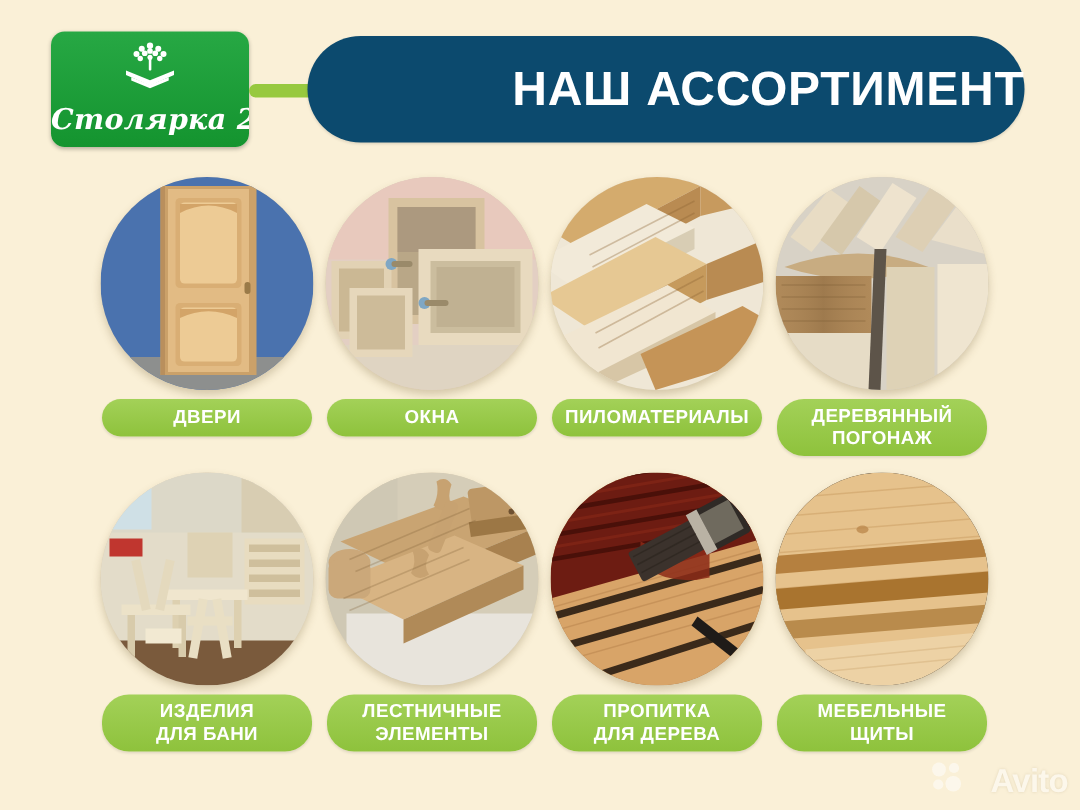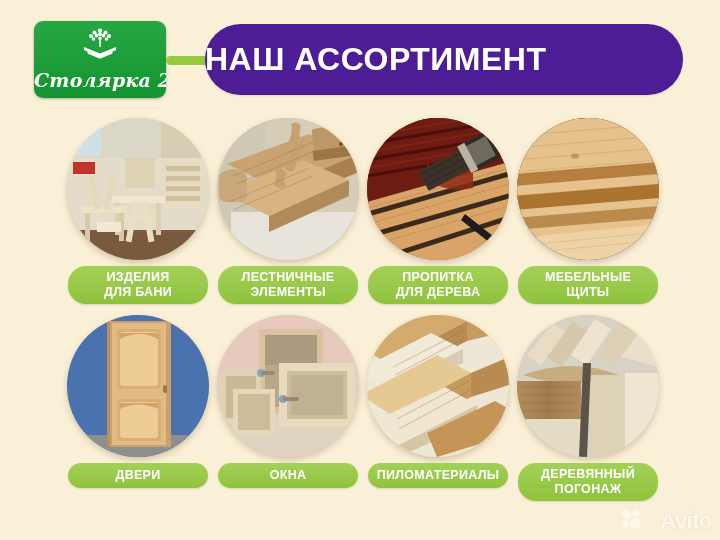--- a/index.html
+++ b/index.html
@@ -65,25 +65,25 @@
     height: 9px;
     background: #97c93f;
     border-radius: 5px;
   }
   .banner {
     position: absolute;
     left: 205px;
     top: 24px;
     width: 478px;
     height: 71px;
-    background: #4c1d95;
+    background: #0c4a6e;
     border-radius: 36px;
     display: flex;
     align-items: center;
-    justify-content: flex-start;
+    justify-content: flex-end;
     box-shadow: 0 1px 2px rgba(0,0,0,.12);
   }
   .banner-title {
     color: #ffffff;
     font-size: 32px;
     font-weight: bold;
     letter-spacing: .5px;
     white-space: nowrap;
   }
 
@@ -203,202 +203,20 @@
   </div>
 </div>
 
 <div class="grid">
 
   <div class="row">
 
     <div class="cell c0">
       <div class="thumb">
         <svg class="thumb-art" viewBox="0 0 142 142" preserveAspectRatio="xMidYMid slice">
-          <rect width="142" height="142" fill="#e3dcc9"></rect>
-          <rect x="0" y="0" width="142" height="40" fill="#dcd8c8"></rect>
-          <rect x="0" y="112" width="142" height="30" fill="#7a5a3c"></rect>
-          <rect x="8" y="4" width="26" height="34" fill="#cfe0e6"></rect>
-          <rect x="94" y="2" width="46" height="38" fill="#d8cdb2"></rect>
-
-          <rect x="96" y="44" width="40" height="44" fill="#e8dcc0"></rect>
-          <g fill="#cfbf9c">
-              <rect x="99" y="48" width="34" height="5"></rect>
-              <rect x="99" y="58" width="34" height="5"></rect>
-              <rect x="99" y="68" width="34" height="5"></rect>
-              <rect x="99" y="78" width="34" height="5"></rect>
-            </g>
-
-          <rect x="44" y="78" width="54" height="7" fill="#f0e6ce"></rect>
-          <rect x="48" y="85" width="5" height="32" fill="#ddd0b0"></rect>
-          <rect x="89" y="85" width="5" height="32" fill="#ddd0b0"></rect>
-          <rect x="14" y="88" width="46" height="7" fill="#ece2c8"></rect>
-          <rect x="18" y="95" width="5" height="28" fill="#d8cbab"></rect>
-          <rect x="52" y="95" width="5" height="28" fill="#d8cbab"></rect>
-
-          <g fill="#e9dfc4">
-            <rect x="62" y="84" width="6" height="40" transform="rotate(10 65 104)"></rect>
-            <rect x="78" y="84" width="6" height="40" transform="rotate(-10 81 104)"></rect>
-            <rect x="58" y="96" width="30" height="6"></rect>
-          </g>
-          <g fill="#e4d9bd">
-            <rect x="24" y="58" width="6" height="34" transform="rotate(-12 27 75)"></rect>
-            <rect x="40" y="58" width="6" height="34" transform="rotate(12 43 75)"></rect>
-          </g>
-          <rect x="6" y="44" width="22" height="12" fill="#c0362f"></rect>
-          <rect x="58" y="40" width="30" height="30" fill="#ded2b4"></rect>
-          <rect x="30" y="104" width="24" height="10" fill="#f2e9d2"></rect>
-        </svg>
-      </div>
-      <div class="pill two-line">
-        <span>ИЗДЕЛИЯ</span><br>
-        <span>ДЛЯ БАНИ</span>
-      </div>
-    </div>
-
-    <div class="cell c1">
-      <div class="thumb">
-        <svg class="thumb-art" viewBox="0 0 142 142" preserveAspectRatio="xMidYMid slice">
-          <rect width="142" height="142" fill="#d5cdb8"></rect>
-          <rect x="0" y="0" width="48" height="142" fill="#cfc8b4"></rect>
-          <rect x="14" y="94" width="128" height="48" fill="#e8e4dc"></rect>
-
-          <path d="M10 46 L92 16 L142 36 L60 70 Z" fill="#c9a472"></path>
-          <path d="M60 70 L142 36 L142 54 L60 88 Z" fill="#a8814f"></path>
-          <path d="M4 74 L86 42 L132 62 L52 98 Z" fill="#d8b483"></path>
-          <path d="M52 98 L132 62 L132 78 L52 114 Z" fill="#b08a58"></path>
-
-          <g fill="#c7a271">
-            <path d="M74 6 q6 -4 10 2 q-3 8 0 14 q-6 6 -12 0 q4 -8 2 -16 z"></path>
-            <rect x="74" y="18" width="9" height="36" rx="3" transform="rotate(22 78 36)"></rect>
-            <path d="M58 52 q7 -4 11 3 q-4 8 0 13 q-7 5 -12 -1 q4 -7 1 -15 z"></path>
-          </g>
-          <rect x="96" y="8" width="44" height="26" rx="3" fill="#bd9765" transform="rotate(-8 118 21)"></rect>
-          <rect x="96" y="30" width="44" height="10" fill="#9c7745" transform="rotate(-8 118 35)"></rect>
-          <circle cx="124" cy="26" r="2" fill="#6e5131"></circle>
-
-          <g fill="#cba87a">
-            <ellipse cx="16" cy="60" rx="14" ry="9"></ellipse>
-            <rect x="2" y="58" width="28" height="26" rx="6"></rect>
-          </g>
-          <g opacity=".28" stroke="#7d5f36" stroke-width="1" fill="none">
-            <path d="M16 58 L96 24"></path>
-              <path d="M20 66 L100 32"></path>
-            <path d="M12 84 L92 50"></path>
-              <path d="M16 92 L96 58"></path>
-          </g>
-        </svg>
-      </div>
-      <div class="pill two-line">
-        <span>ЛЕСТНИЧНЫЕ</span><br>
-        <span>ЭЛЕМЕНТЫ</span>
-      </div>
-    </div>
-
-    <div class="cell c2">
-      <div class="thumb">
-        <svg class="thumb-art" viewBox="0 0 142 142" preserveAspectRatio="xMidYMid slice">
-          <rect width="142" height="142" fill="#b0763f"></rect>
-
-          <g>
-            <path d="M0 0 H142 V46 L0 86 Z" fill="#6d1c12"></path>
-            <g stroke="#4a1009" stroke-width="3">
-              <path d="M0 10 L142 -14"></path>
-                <path d="M0 26 L142 2"></path>
-                <path d="M0 42 L142 18"></path>
-              <path d="M0 58 L142 34"></path>
-            </g>
-            <g opacity=".5" stroke="#8e2a18" stroke-width="2">
-              <path d="M0 18 L142 -6"></path>
-                <path d="M0 34 L142 10"></path>
-                <path d="M0 50 L142 26"></path>
-            </g>
-          </g>
-
-          <g>
-            <path d="M0 84 L142 44 V142 H0 Z" fill="#d8a468"></path>
-            <g stroke="#3b2a1a" stroke-width="5">
-              <path d="M-6 98 L142 56"></path>
-              <path d="M-6 120 L142 78"></path>
-              <path d="M10 142 L142 100"></path>
-            </g>
-            <g opacity=".35" stroke="#a87440" stroke-width="1">
-              <path d="M-6 92 L142 50"></path>
-                <path d="M-6 108 L142 66"></path>
-              <path d="M-6 130 L142 88"></path>
-            </g>
-
-            <path d="M60 62 q22 14 46 8 l0 -22 q-24 10 -46 -2 z" fill="#8c2a17" opacity=".85"></path>
-          </g>
-
-          <g transform="rotate(-28 82 60)">
-            <rect x="58" y="40" width="58" height="22" rx="2" fill="#3b322c"></rect>
-            <rect x="108" y="36" width="30" height="30" rx="3" fill="#2f2a26"></rect>
-            <rect x="112" y="40" width="22" height="22" fill="#6f6a5e"></rect>
-            <rect x="104" y="36" width="8" height="30" fill="#b9b2a4"></rect>
-            <g stroke="#2a231d" stroke-width="1" opacity=".6">
-              <path d="M60 44 H104"></path>
-                <path d="M60 50 H104"></path>
-                <path d="M60 56 H104"></path>
-            </g>
-          </g>
-
-          <path d="M98 96 L136 126 L132 132 L94 102 Z" fill="#1f1b18"></path>
-        </svg>
-      </div>
-      <div class="pill two-line">
-        <span>ПРОПИТКА</span><br>
-        <span>ДЛЯ ДЕРЕВА</span>
-      </div>
-    </div>
-
-    <div class="cell c3">
-      <div class="thumb">
-        <svg class="thumb-art" viewBox="0 0 142 142" preserveAspectRatio="xMidYMid slice">
-          <rect width="142" height="142" fill="#2e2823"></rect>
-
-          <path d="M-4 6 L142 -6 V112 L-4 124 Z" fill="#e6c28c"></path>
-          <g opacity=".45" stroke="#c79a5e" stroke-width="1">
-            <path d="M-4 18 L142 6"></path>
-              <path d="M-4 30 L142 18"></path>
-              <path d="M-4 42 L142 30"></path>
-            <path d="M-4 54 L142 42"></path>
-              <path d="M-4 66 L142 54"></path>
-              <path d="M-4 78 L142 66"></path>
-            <path d="M-4 90 L142 78"></path>
-              <path d="M-4 102 L142 90"></path>
-          </g>
-
-          <path d="M-4 56 L142 44 V56 L-4 68 Z" fill="#b5803f"></path>
-          <path d="M-4 78 L142 66 V80 L-4 92 Z" fill="#a9742f"></path>
-          <path d="M-4 100 L142 88 V100 L-4 112 Z" fill="#b98b4c"></path>
-
-          <ellipse cx="58" cy="38" rx="4" ry="2.6" fill="#b9854a" opacity=".75"></ellipse>
-
-          <path d="M20 118 L142 106 V142 H20 Z" fill="#edd2a5"></path>
-          <g opacity=".4" stroke="#cda772" stroke-width="1">
-            <path d="M20 126 L142 114"></path>
-              <path d="M20 134 L142 122"></path>
-          </g>
-
-          <path d="M0 0 L26 0 L0 40 Z" fill="#352d26"></path>
-          <path d="M142 106 L142 142 L112 142 Z" fill="#2c2620"></path>
-        </svg>
-      </div>
-      <div class="pill two-line">
-        <span>МЕБЕЛЬНЫЕ</span><br>
-        <span>ЩИТЫ</span>
-      </div>
-    </div>
-  </div>
-
-  <div class="row">
-
-    <div class="cell c0">
-      <div class="thumb">
-        <svg class="thumb-art" viewBox="0 0 142 142" preserveAspectRatio="xMidYMid slice">
           <rect width="142" height="142" fill="#4a72ae"></rect>
           <rect x="0" y="120" width="142" height="22" fill="#8d8f8e"></rect>
           <rect x="40" y="6" width="64" height="126" fill="#cba169"></rect>
           <rect x="45" y="8" width="54" height="122" fill="#e2bb84"></rect>
           <rect x="50" y="14" width="44" height="60" rx="3" fill="#d9ae74"></rect>
           <rect x="53" y="17" width="38" height="54" rx="3" fill="#edcb95"></rect>
           <path d="M53 24 q19 -10 38 0 v-6 h-38 z" fill="#d3a468"></path>
           <rect x="50" y="84" width="44" height="42" rx="3" fill="#d9ae74"></rect>
           <rect x="53" y="87" width="38" height="36" rx="3" fill="#edcb95"></rect>
           <path d="M53 94 q19 -9 38 0 v-6 h-38 z" fill="#d3a468"></path>
@@ -509,20 +327,202 @@
             </g>
           </g>
         </svg>
       </div>
       <div class="pill two-line">
         <span>ДЕРЕВЯННЫЙ</span><br>
         <span>ПОГОНАЖ</span>
       </div>
     </div>
   </div>
+
+  <div class="row">
+
+    <div class="cell c0">
+      <div class="thumb">
+        <svg class="thumb-art" viewBox="0 0 142 142" preserveAspectRatio="xMidYMid slice">
+          <rect width="142" height="142" fill="#e3dcc9"></rect>
+          <rect x="0" y="0" width="142" height="40" fill="#dcd8c8"></rect>
+          <rect x="0" y="112" width="142" height="30" fill="#7a5a3c"></rect>
+          <rect x="8" y="4" width="26" height="34" fill="#cfe0e6"></rect>
+          <rect x="94" y="2" width="46" height="38" fill="#d8cdb2"></rect>
+
+          <rect x="96" y="44" width="40" height="44" fill="#e8dcc0"></rect>
+          <g fill="#cfbf9c">
+              <rect x="99" y="48" width="34" height="5"></rect>
+              <rect x="99" y="58" width="34" height="5"></rect>
+              <rect x="99" y="68" width="34" height="5"></rect>
+              <rect x="99" y="78" width="34" height="5"></rect>
+            </g>
+
+          <rect x="44" y="78" width="54" height="7" fill="#f0e6ce"></rect>
+          <rect x="48" y="85" width="5" height="32" fill="#ddd0b0"></rect>
+          <rect x="89" y="85" width="5" height="32" fill="#ddd0b0"></rect>
+          <rect x="14" y="88" width="46" height="7" fill="#ece2c8"></rect>
+          <rect x="18" y="95" width="5" height="28" fill="#d8cbab"></rect>
+          <rect x="52" y="95" width="5" height="28" fill="#d8cbab"></rect>
+
+          <g fill="#e9dfc4">
+            <rect x="62" y="84" width="6" height="40" transform="rotate(10 65 104)"></rect>
+            <rect x="78" y="84" width="6" height="40" transform="rotate(-10 81 104)"></rect>
+            <rect x="58" y="96" width="30" height="6"></rect>
+          </g>
+          <g fill="#e4d9bd">
+            <rect x="24" y="58" width="6" height="34" transform="rotate(-12 27 75)"></rect>
+            <rect x="40" y="58" width="6" height="34" transform="rotate(12 43 75)"></rect>
+          </g>
+          <rect x="6" y="44" width="22" height="12" fill="#c0362f"></rect>
+          <rect x="58" y="40" width="30" height="30" fill="#ded2b4"></rect>
+          <rect x="30" y="104" width="24" height="10" fill="#f2e9d2"></rect>
+        </svg>
+      </div>
+      <div class="pill two-line">
+        <span>ИЗДЕЛИЯ</span><br>
+        <span>ДЛЯ БАНИ</span>
+      </div>
+    </div>
+
+    <div class="cell c1">
+      <div class="thumb">
+        <svg class="thumb-art" viewBox="0 0 142 142" preserveAspectRatio="xMidYMid slice">
+          <rect width="142" height="142" fill="#d5cdb8"></rect>
+          <rect x="0" y="0" width="48" height="142" fill="#cfc8b4"></rect>
+          <rect x="14" y="94" width="128" height="48" fill="#e8e4dc"></rect>
+
+          <path d="M10 46 L92 16 L142 36 L60 70 Z" fill="#c9a472"></path>
+          <path d="M60 70 L142 36 L142 54 L60 88 Z" fill="#a8814f"></path>
+          <path d="M4 74 L86 42 L132 62 L52 98 Z" fill="#d8b483"></path>
+          <path d="M52 98 L132 62 L132 78 L52 114 Z" fill="#b08a58"></path>
+
+          <g fill="#c7a271">
+            <path d="M74 6 q6 -4 10 2 q-3 8 0 14 q-6 6 -12 0 q4 -8 2 -16 z"></path>
+            <rect x="74" y="18" width="9" height="36" rx="3" transform="rotate(22 78 36)"></rect>
+            <path d="M58 52 q7 -4 11 3 q-4 8 0 13 q-7 5 -12 -1 q4 -7 1 -15 z"></path>
+          </g>
+          <rect x="96" y="8" width="44" height="26" rx="3" fill="#bd9765" transform="rotate(-8 118 21)"></rect>
+          <rect x="96" y="30" width="44" height="10" fill="#9c7745" transform="rotate(-8 118 35)"></rect>
+          <circle cx="124" cy="26" r="2" fill="#6e5131"></circle>
+
+          <g fill="#cba87a">
+            <ellipse cx="16" cy="60" rx="14" ry="9"></ellipse>
+            <rect x="2" y="58" width="28" height="26" rx="6"></rect>
+          </g>
+          <g opacity=".28" stroke="#7d5f36" stroke-width="1" fill="none">
+            <path d="M16 58 L96 24"></path>
+              <path d="M20 66 L100 32"></path>
+            <path d="M12 84 L92 50"></path>
+              <path d="M16 92 L96 58"></path>
+          </g>
+        </svg>
+      </div>
+      <div class="pill two-line">
+        <span>ЛЕСТНИЧНЫЕ</span><br>
+        <span>ЭЛЕМЕНТЫ</span>
+      </div>
+    </div>
+
+    <div class="cell c2">
+      <div class="thumb">
+        <svg class="thumb-art" viewBox="0 0 142 142" preserveAspectRatio="xMidYMid slice">
+          <rect width="142" height="142" fill="#b0763f"></rect>
+
+          <g>
+            <path d="M0 0 H142 V46 L0 86 Z" fill="#6d1c12"></path>
+            <g stroke="#4a1009" stroke-width="3">
+              <path d="M0 10 L142 -14"></path>
+                <path d="M0 26 L142 2"></path>
+                <path d="M0 42 L142 18"></path>
+              <path d="M0 58 L142 34"></path>
+            </g>
+            <g opacity=".5" stroke="#8e2a18" stroke-width="2">
+              <path d="M0 18 L142 -6"></path>
+                <path d="M0 34 L142 10"></path>
+                <path d="M0 50 L142 26"></path>
+            </g>
+          </g>
+
+          <g>
+            <path d="M0 84 L142 44 V142 H0 Z" fill="#d8a468"></path>
+            <g stroke="#3b2a1a" stroke-width="5">
+              <path d="M-6 98 L142 56"></path>
+              <path d="M-6 120 L142 78"></path>
+              <path d="M10 142 L142 100"></path>
+            </g>
+            <g opacity=".35" stroke="#a87440" stroke-width="1">
+              <path d="M-6 92 L142 50"></path>
+                <path d="M-6 108 L142 66"></path>
+              <path d="M-6 130 L142 88"></path>
+            </g>
+
+            <path d="M60 62 q22 14 46 8 l0 -22 q-24 10 -46 -2 z" fill="#8c2a17" opacity=".85"></path>
+          </g>
+
+          <g transform="rotate(-28 82 60)">
+            <rect x="58" y="40" width="58" height="22" rx="2" fill="#3b322c"></rect>
+            <rect x="108" y="36" width="30" height="30" rx="3" fill="#2f2a26"></rect>
+            <rect x="112" y="40" width="22" height="22" fill="#6f6a5e"></rect>
+            <rect x="104" y="36" width="8" height="30" fill="#b9b2a4"></rect>
+            <g stroke="#2a231d" stroke-width="1" opacity=".6">
+              <path d="M60 44 H104"></path>
+                <path d="M60 50 H104"></path>
+                <path d="M60 56 H104"></path>
+            </g>
+          </g>
+
+          <path d="M98 96 L136 126 L132 132 L94 102 Z" fill="#1f1b18"></path>
+        </svg>
+      </div>
+      <div class="pill two-line">
+        <span>ПРОПИТКА</span><br>
+        <span>ДЛЯ ДЕРЕВА</span>
+      </div>
+    </div>
+
+    <div class="cell c3">
+      <div class="thumb">
+        <svg class="thumb-art" viewBox="0 0 142 142" preserveAspectRatio="xMidYMid slice">
+          <rect width="142" height="142" fill="#2e2823"></rect>
+
+          <path d="M-4 6 L142 -6 V112 L-4 124 Z" fill="#e6c28c"></path>
+          <g opacity=".45" stroke="#c79a5e" stroke-width="1">
+            <path d="M-4 18 L142 6"></path>
+              <path d="M-4 30 L142 18"></path>
+              <path d="M-4 42 L142 30"></path>
+            <path d="M-4 54 L142 42"></path>
+              <path d="M-4 66 L142 54"></path>
+              <path d="M-4 78 L142 66"></path>
+            <path d="M-4 90 L142 78"></path>
+              <path d="M-4 102 L142 90"></path>
+          </g>
+
+          <path d="M-4 56 L142 44 V56 L-4 68 Z" fill="#b5803f"></path>
+          <path d="M-4 78 L142 66 V80 L-4 92 Z" fill="#a9742f"></path>
+          <path d="M-4 100 L142 88 V100 L-4 112 Z" fill="#b98b4c"></path>
+
+          <ellipse cx="58" cy="38" rx="4" ry="2.6" fill="#b9854a" opacity=".75"></ellipse>
+
+          <path d="M20 118 L142 106 V142 H20 Z" fill="#edd2a5"></path>
+          <g opacity=".4" stroke="#cda772" stroke-width="1">
+            <path d="M20 126 L142 114"></path>
+              <path d="M20 134 L142 122"></path>
+          </g>
+
+          <path d="M0 0 L26 0 L0 40 Z" fill="#352d26"></path>
+          <path d="M142 106 L142 142 L112 142 Z" fill="#2c2620"></path>
+        </svg>
+      </div>
+      <div class="pill two-line">
+        <span>МЕБЕЛЬНЫЕ</span><br>
+        <span>ЩИТЫ</span>
+      </div>
+    </div>
+  </div>
 </div>
 
 <div class="watermark">
   <span>
     <svg width="22" height="22" viewBox="0 0 22 22" aria-hidden="true">
       <circle cx="6" cy="6" r="4.6" fill="#ffffff"></circle>
       <circle cx="16" cy="5" r="3.4" fill="#ffffff"></circle>
       <circle cx="5.5" cy="16" r="3.4" fill="#ffffff"></circle>
       <circle cx="15.5" cy="15.5" r="5.2" fill="#ffffff"></circle>
     </svg>

